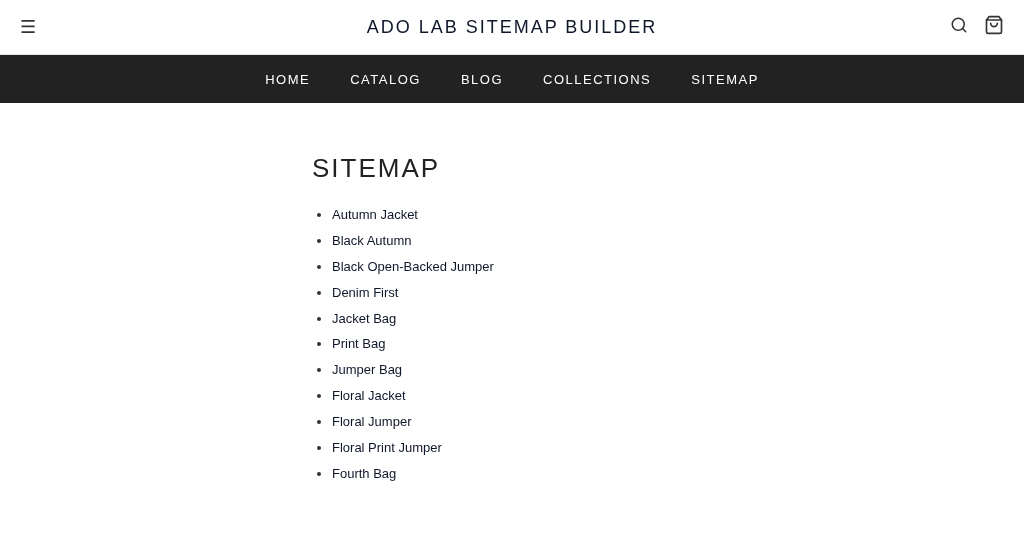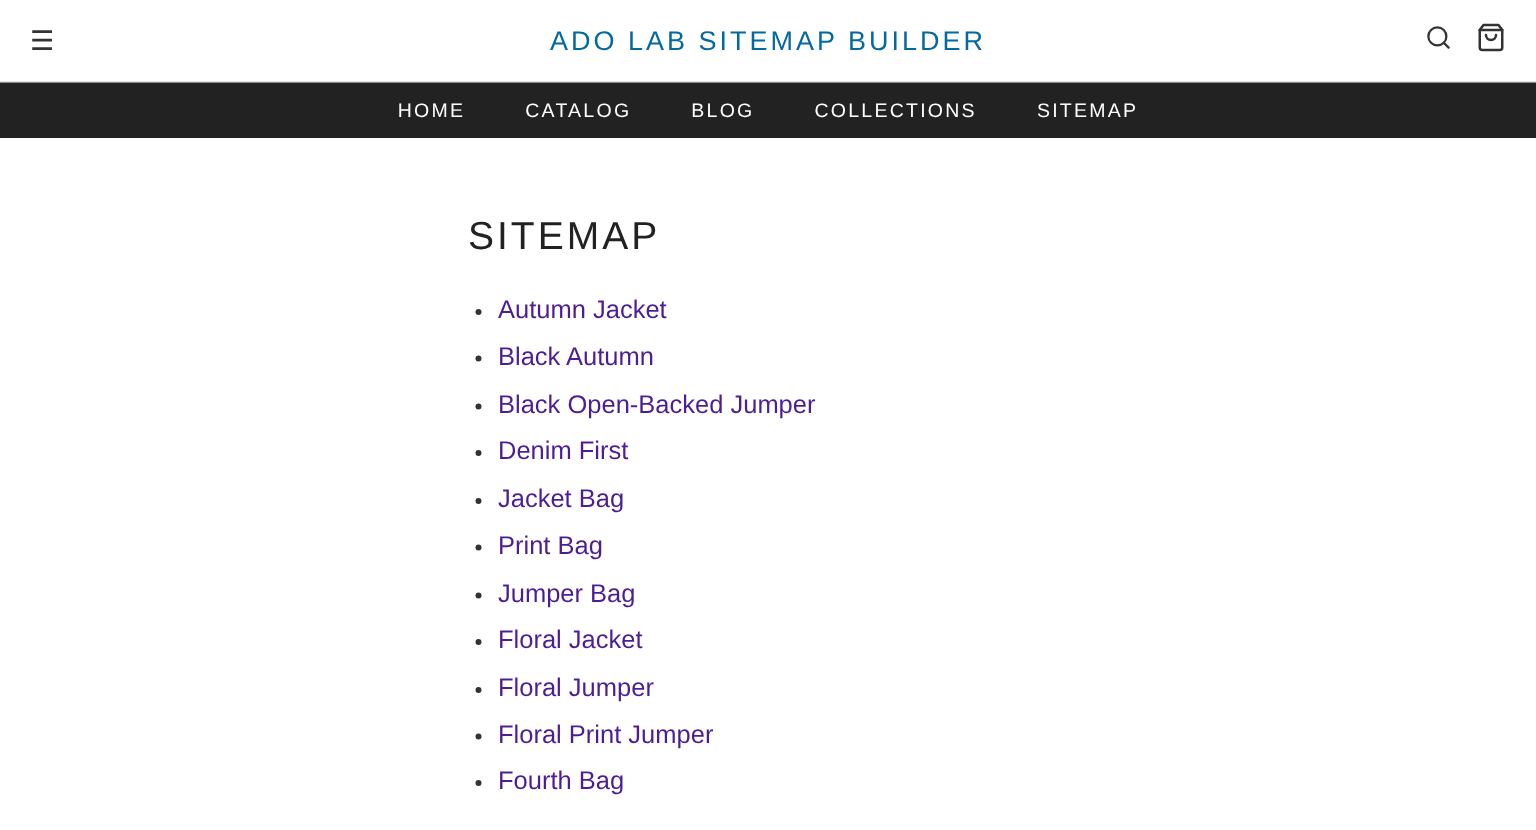--- a/index.html
+++ b/index.html
@@ -27,40 +27,40 @@
       cursor: pointer;
       color: #333;
     }
     .site-title {
       position: absolute;
       left: 50%;
       transform: translateX(-50%);
       font-size: 18px;
       font-weight: 500;
       letter-spacing: 2px;
-      color: #0369a1;
+      color: #0f172a;
     }
     .header-icons {
       display: flex;
       gap: 16px;
       align-items: center;
     }
     .header-icon {
       cursor: pointer;
       color: #333;
       font-size: 18px;
     }
     
     .main-nav {
       background: #222;
       display: flex;
       justify-content: center;
       align-items: center;
       gap: 40px;
-      height: 37px;
+      height: 48px;
     }
     .main-nav a {
       color: #fff;
       text-decoration: none;
       font-size: 13px;
       letter-spacing: 1.5px;
       font-weight: 500;
     }
     
     .main-content {
@@ -86,23 +86,23 @@
       letter-spacing: 2px;
       color: #222;
       margin-bottom: 16px;
     }
     .product-list {
       list-style: disc;
       padding-left: 20px;
       line-height: 1.85;
     }
     .product-list li a {
-      color: #4c1d95;
+      color: #0f172a;
       text-decoration: none;
-      font-size: 17px;
+      font-size: 13px;
     }
   </style>
 </head>
 <body>
 
 <header class="site-header">
   <span class="header-menu-icon">☰</span>
   <span class="site-title">ADO LAB SITEMAP BUILDER</span>
   <div class="header-icons">
     <span class="header-icon">

